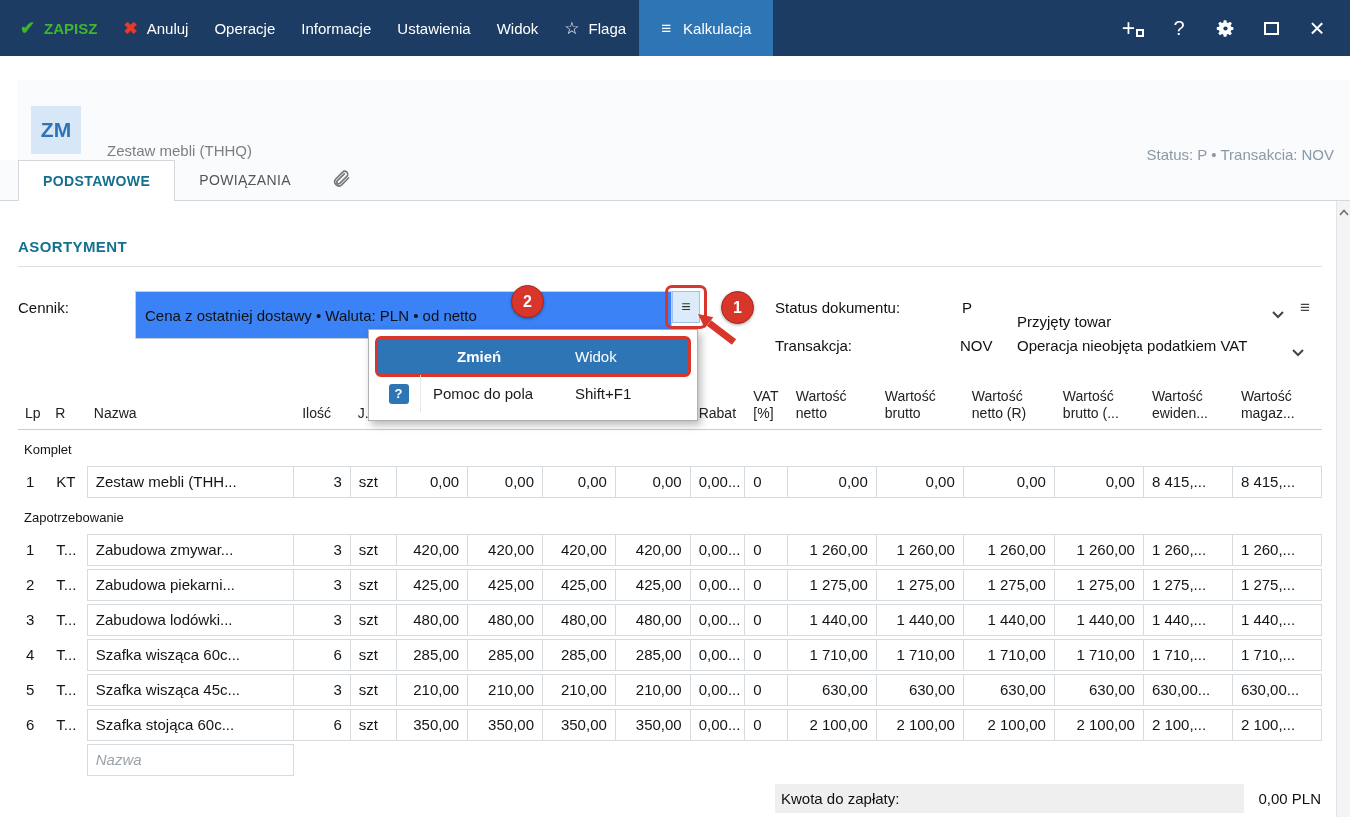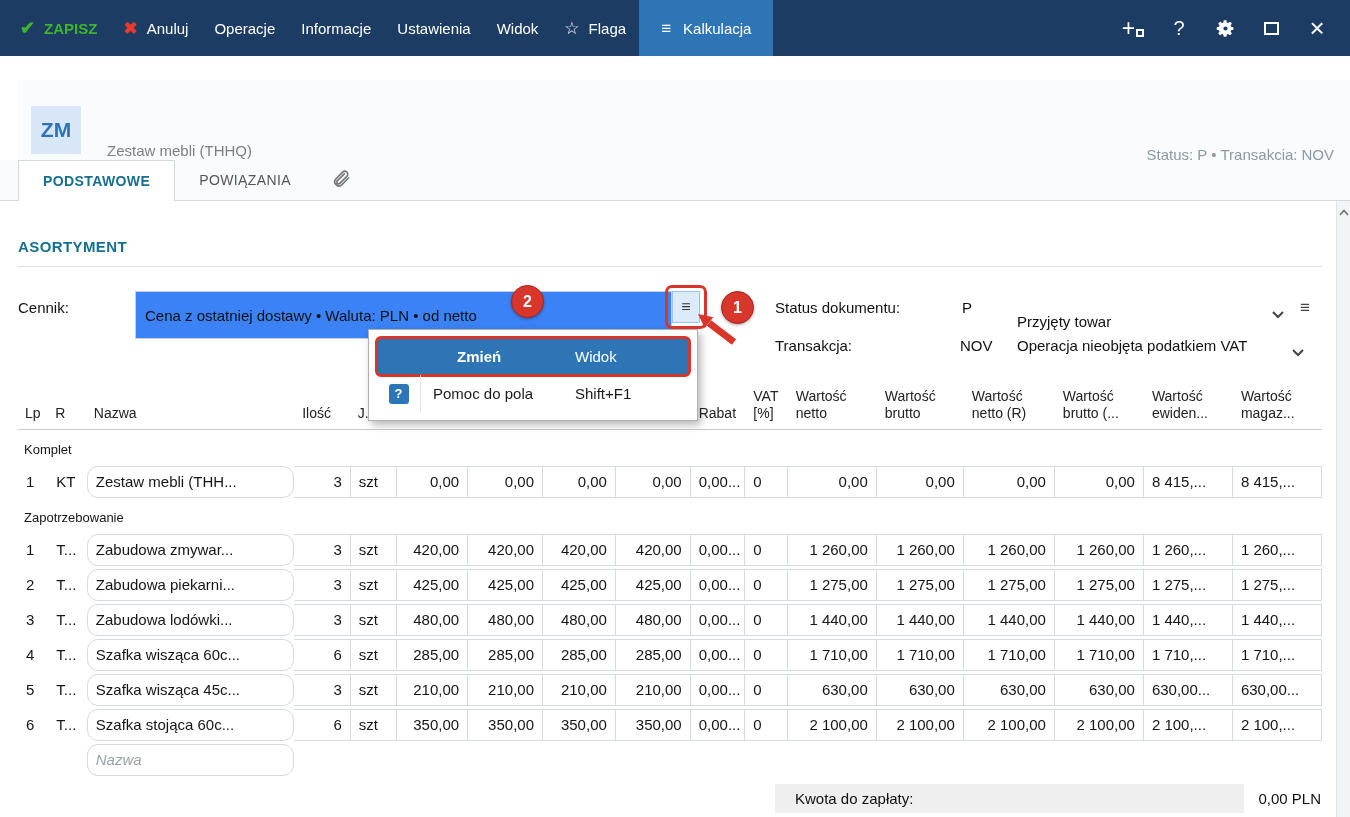--- a/index.html
+++ b/index.html
@@ -68,32 +68,32 @@
   .ann-arrow { position:absolute; left:694px; top:312px; z-index:61; }
 
   
   .grid { position:absolute; left:18px; top:383px; width:1304px; table-layout:fixed; border-collapse:separate; border-spacing:0 3px; font-size:15px; color:#151515; }
   .grid th { vertical-align:bottom; font-weight:normal; font-size:14px; color:#222; line-height:1.2; padding:2px 8px 7px 8px; border-bottom:1px solid #c8cdd2; overflow:hidden; }
   .grid th.hl { text-align:left; padding-left:7px; }
   .grid th.hr { text-align:left; }
   .grid td { height:32px; padding:2px 8px; overflow:hidden; }
   .group-row td { height:30px; padding:8px 6px 4px; font-size:13px; }
   .box { background:#fff; border:1px solid #d6dbe0; border-left:none; }
-  .box-first { border-left:1px solid #d6dbe0;border-radius:11px; }
+  .box-first { border-left:1px solid #d6dbe0; }
   .num { text-align:right; }
   .trunc { white-space:nowrap; }
   .c-side { padding-left:7px; }
   .new-row td { border-color:#d6dbe0; }
   .new-row td:not(.box) { border:none; }
   .nazwa-input { width:100%; border:none; outline:none; font:inherit; color:#151515; background:transparent; }
   .nazwa-input::placeholder { font-style:italic; color:#9aa2aa; }
 
   
   .footer-bar { position:absolute; left:775px; top:784px; width:560px; height:29px; background:#efefef; display:flex; align-items:center; font-size:15px; }
-  .footer-label { padding-left:20px; color:#111; }
+  .footer-label { padding-left:6px; color:#111; }
   .footer-value { margin-left:auto; height:100%; background:#fff; display:flex; align-items:center; padding:0 14px; color:#111; }
 
   
   .scrollbar { position:absolute; right:0; top:201px; bottom:0; width:14px; background:#f3f4f6; border-left:1px solid #e2e4e7; }
   .scroll-up { position:absolute; top:8px; left:0; right:0; display:flex; justify-content:center; }
 </style>
 </head>
 <body>
 
 <div class="toolbar">

